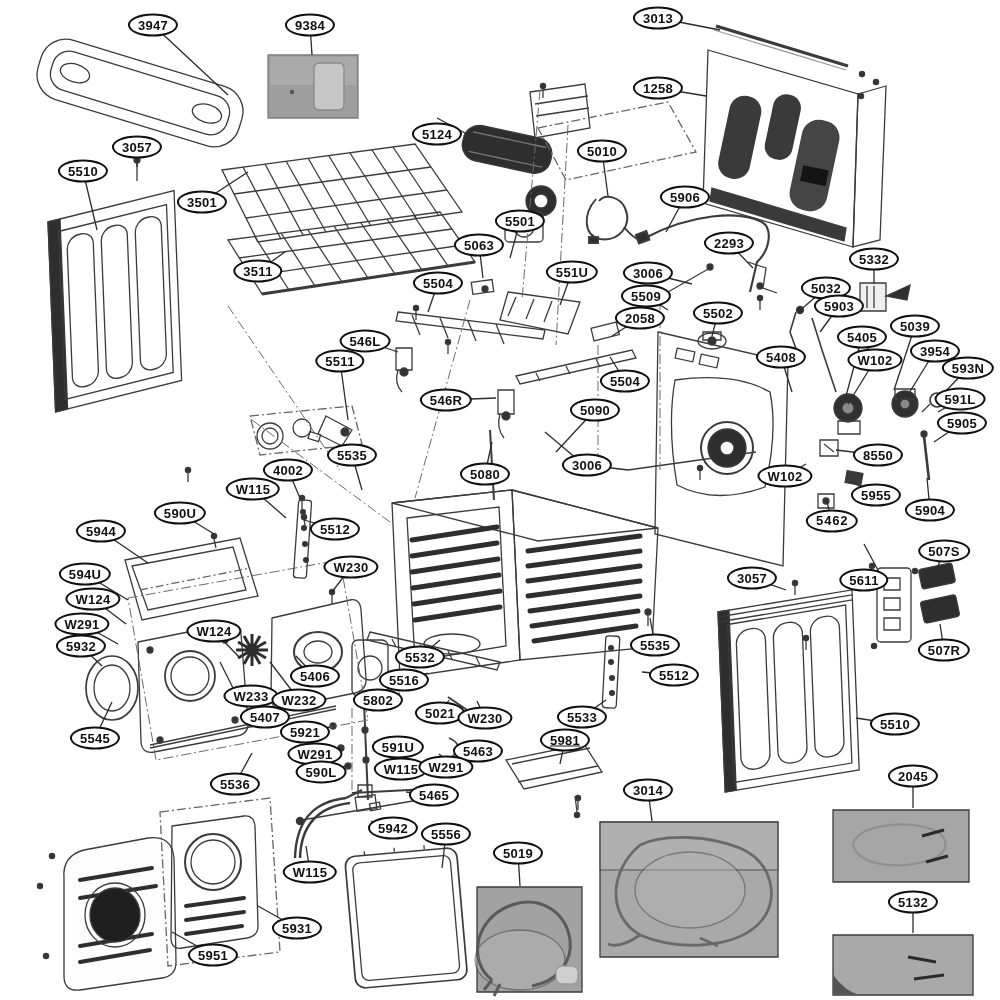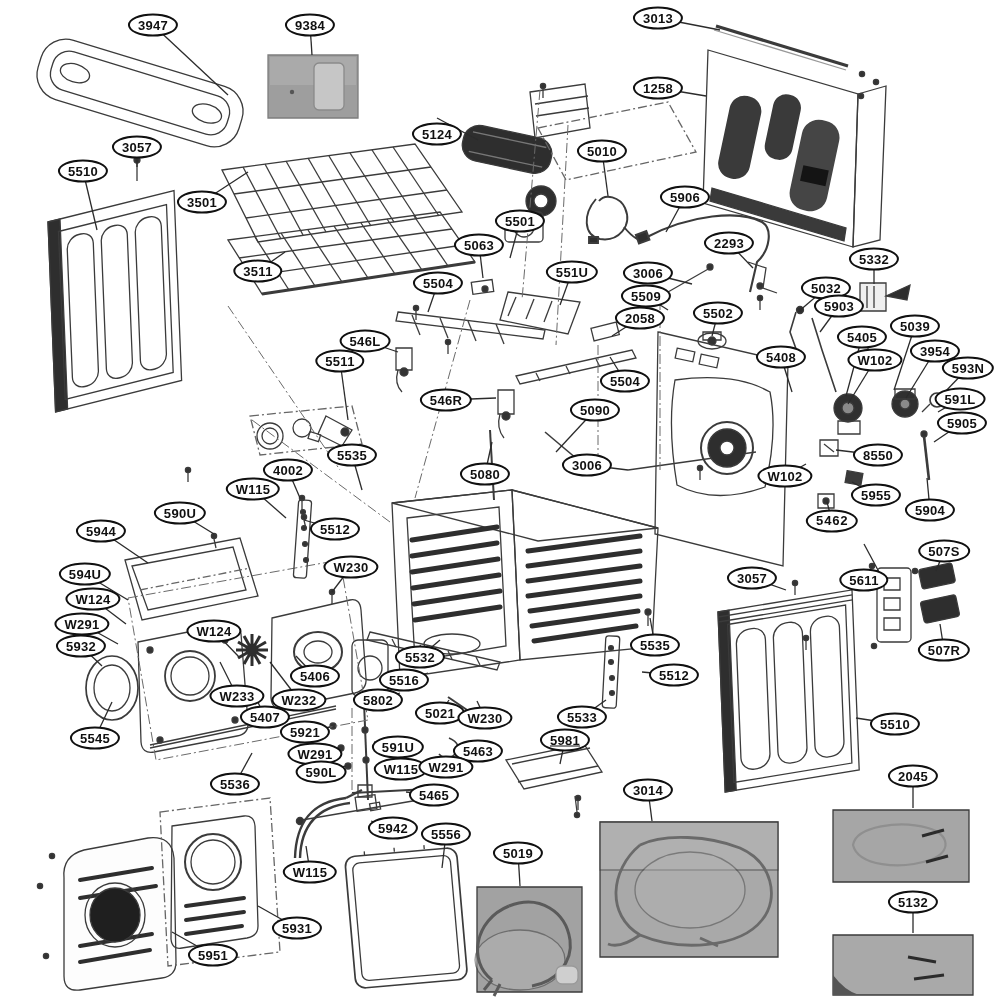--- a/index.html
+++ b/index.html
@@ -625,21 +625,21 @@
       <div class="plabel" style="left: 180px; top: 513px; border-color: rgb(16, 16, 16);">590U</div>
       <div class="plabel" style="left: 101px; top: 531px; border-color: rgb(16, 16, 16);">5944</div>
       <div class="plabel" style="left: 335px; top: 529px; border-color: rgb(16, 16, 16);">5512</div>
       <div class="plabel" style="left: 351px; top: 567px; border-color: rgb(16, 16, 16);">W230</div>
       <div class="plabel" style="left: 85px; top: 574px; border-color: rgb(16, 16, 16);">594U</div>
       <div class="plabel" style="left: 93px; top: 599px; border-color: rgb(16, 16, 16);">W124</div>
       <div class="plabel" style="left: 82px; top: 624px; border-color: rgb(16, 16, 16);">W291</div>
       <div class="plabel" style="left: 81px; top: 646px; border-color: rgb(16, 16, 16);">5932</div>
       <div class="plabel" style="left: 214px; top: 631px; border-color: rgb(16, 16, 16);">W124</div>
       <div class="plabel" style="left: 315px; top: 676px; border-color: rgb(16, 16, 16);">5406</div>
-      <div class="plabel" style="left: 237px; top: 696px; border-color: rgb(16, 16, 16);">W233</div>
+      <div class="plabel" style="left: 251px; top: 696px; border-color: rgb(16, 16, 16);">W233</div>
       <div class="plabel" style="left: 299px; top: 700px; border-color: rgb(16, 16, 16);">W232</div>
       <div class="plabel" style="left: 265px; top: 717px; border-color: rgb(16, 16, 16);">5407</div>
       <div class="plabel" style="left: 864px; top: 544px; border-color: rgb(16, 16, 16); margin-top: 36px;">5611</div>
       <div class="plabel" style="left: 944px; top: 551px; border-color: rgb(16, 16, 16);">507S</div>
       <div class="plabel" style="left: 752px; top: 578px; border-color: rgb(16, 16, 16);">3057</div>
       <div class="plabel" style="left: 944px; top: 650px; border-color: rgb(16, 16, 16);">507R</div>
       <div class="plabel" style="left: 655px; top: 645px; border-color: rgb(16, 16, 16);">5535</div>
       <div class="plabel" style="left: 674px; top: 675px; border-color: rgb(16, 16, 16);">5512</div>
       <div class="plabel" style="left: 895px; top: 724px; border-color: rgb(16, 16, 16);">5510</div>
       <div class="plabel" style="left: 420px; top: 657px; border-color: rgb(16, 16, 16);">5532</div>

